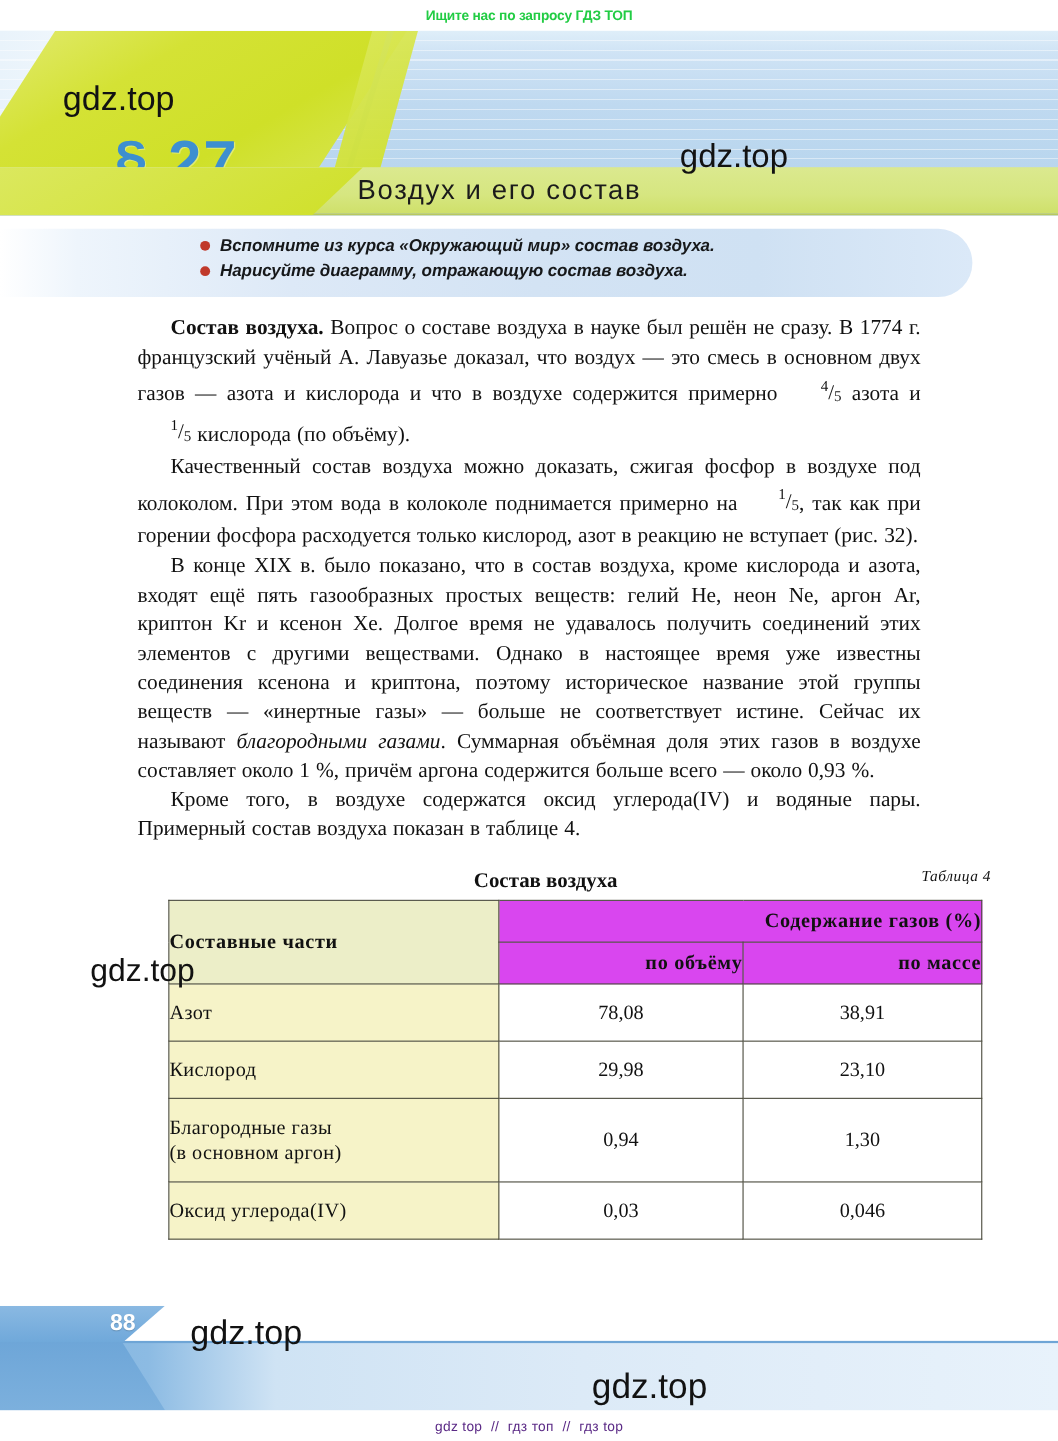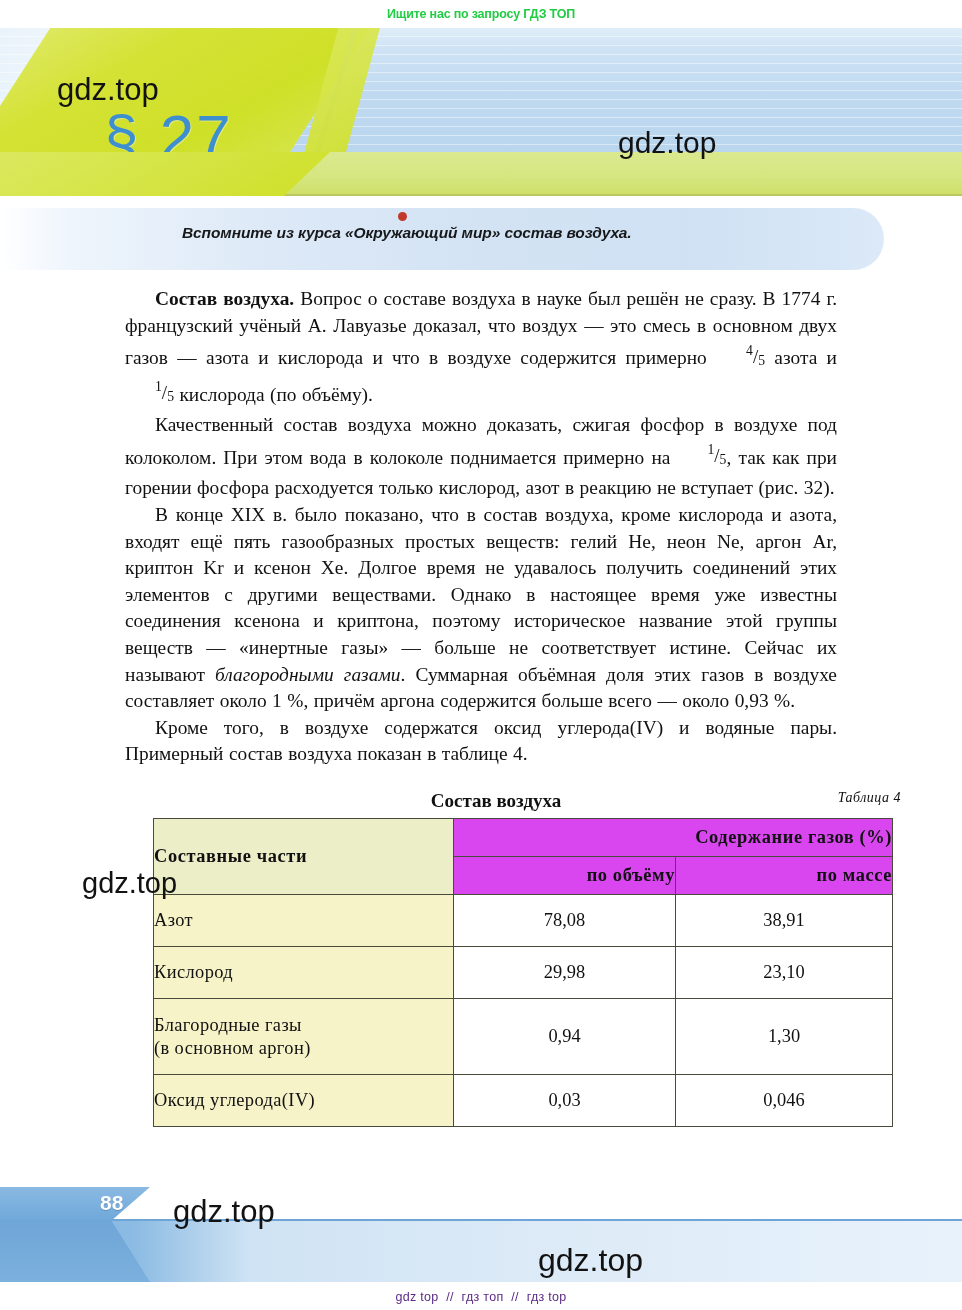--- a/index.html
+++ b/index.html
@@ -83,24 +83,24 @@
     left: 288px;
     top: 0;
     width: 90px;
     height: 142px;
     background: linear-gradient(150deg,#9cc8e8 0%, #7fb7e0 100%);
     clip-path: polygon(72% 0%, 78% 0%, 30% 100%, 24% 100%);
   }
   .banner-section-no {
     position: absolute;
     left: 104px;
-    top: 78px;
-    font-family: "Liberation Sans", sans-serif;
-    font-weight: normal;
-    font-size: 62px;
+    top: 92px;
+    font-family: "Liberation Sans", sans-serif;
+    font-weight: bold;
+    font-size: 54px;
     line-height: 1;
     color: #3d8fd0;
     letter-spacing: 2px;
     text-shadow: 1px 1px 0 rgba(255,255,255,.35);
   }
   
   .banner-title-strip {
     position: absolute;
     left: 0;
     bottom: 0;
@@ -170,21 +170,20 @@
   .intro-item {
     display: flex;
     align-items: center;
     font-family: "Liberation Sans", sans-serif;
     font-style: italic;
     font-weight: bold;
     font-size: 15.5px;
     color: #16181a;
     line-height: 23px;
     letter-spacing: -0.1px;
-    flex-direction: column;
   }
   .bullet {
     width: 9px; height: 9px;
     border-radius: 50%;
     background: #c0392b;
     margin-right: 9px;
     flex: none;
   }
 
   
@@ -360,32 +359,37 @@
   <div class="banner-leftfade"></div>
   <div class="banner-stripes"></div>
   <div class="banner-slab"></div>
   <div class="banner-slab3"></div>
   <div class="banner-slab2"></div>
 
   <div class="banner-section-no">§ 27</div>
 
   <div class="banner-title-strip"></div>
   <div class="banner-title-strip-cut"></div>
+  <div class="banner-title">Воздух  и  его  состав</div>
 
   <div class="wm wm-hdr-left">gdz.top</div>
   <div class="wm wm-hdr-right">gdz.top</div>
 </div>
 
 <div class="intro-wrap">
   <div class="intro-box"></div>
   <ul class="intro-list">
     <li class="intro-item">
       <span class="bullet"></span>
       <span>Вспомните из курса «Окружающий мир» состав воздуха.</span>
     </li>
+    <li class="intro-item">
+      <span class="bullet"></span>
+      <span>Нарисуйте диаграмму, отражающую состав воздуха.</span>
+    </li>
   </ul>
 </div>
 
 <div class="content">
 
   <p class="body"><b>Состав воздуха.</b><span> Вопрос о составе воздуха в науке был решён не сразу. В 1774 г. французский учёный А. Лавуазье доказал, что воздух — это смесь в основном двух газов — азота и кислорода и что в воздухе содержится примерно </span><span class="frac"><sup>4</sup>/<sub>5</sub></span><span> азота и </span><span class="frac"><sup>1</sup>/<sub>5</sub></span><span> кислорода (по объёму).</span></p>
 
   <p class="body"><span>Качественный состав воздуха можно доказать, сжигая фосфор в воздухе под колоколом. При этом вода в колоколе поднимается примерно на </span><span class="frac"><sup>1</sup>/<sub>5</sub></span><span>, так как при горении фосфора расходуется только кислород, азот в реакцию не вступает (рис. 32).</span></p>
 
   <p class="body"><span>В конце XIX в. было показано, что в состав воздуха, кроме кислорода и азота, входят ещё пять газообразных простых веществ: гелий He, неон Ne, аргон Ar, криптон Kr и ксенон Xe. Долгое время не удавалось получить соединений этих элементов с другими веществами. Однако в настоящее время уже известны соединения ксенона и криптона, поэтому историческое название этой группы веществ — «инертные газы» — больше не соответствует истине. Сейчас их называют </span><i>благородными газами</i><span>. Суммарная объёмная доля этих газов в воздухе составляет около 1 %, причём аргона содержится больше всего — около 0,93 %.</span></p>

